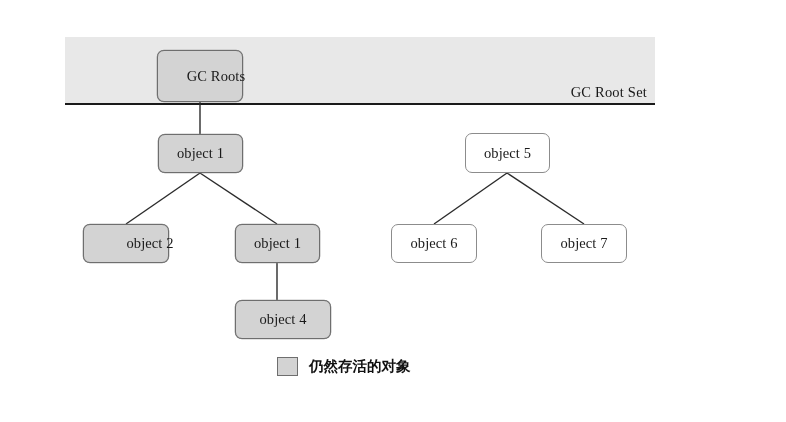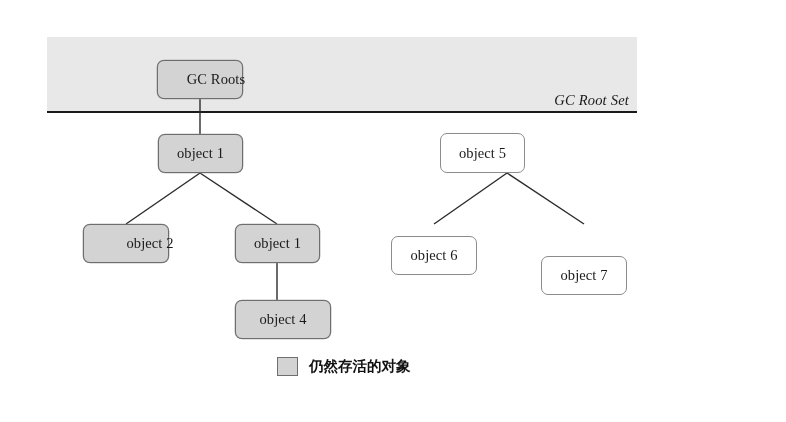--- a/index.html
+++ b/index.html
@@ -22,28 +22,27 @@
   }
   .edges {
     position: absolute;
     left: 0; top: 0;
     width: 786px;
     height: 422px;
     pointer-events: none;
   }
   .root-band {
     position: absolute;
-    left: 47px;
+    left: 65px;
     top: 37px;
     width: 590px;
-    height: 76px;
+    height: 68px;
     background: #e8e8e8;
     border-bottom: 2px solid #1a1a1a;
     box-sizing: border-box;
-    font-style: italic;
   }
   .root-band-label {
     position: absolute;
     right: 8px;
     bottom: 2px;
     font-size: 14.5px;
     color: #181818;
     letter-spacing: 0.2px;
     white-space: nowrap;
   }
@@ -117,42 +116,42 @@
         <line x1="200" y1="90" x2="200" y2="134"></line>
         <line x1="200" y1="173" x2="126" y2="224"></line>
         <line x1="200" y1="173" x2="277" y2="224"></line>
         <line x1="277" y1="263" x2="277" y2="300"></line>
         <line x1="507" y1="173" x2="434" y2="224"></line>
         <line x1="507" y1="173" x2="584" y2="224"></line>
       </g>
   </svg>
 
   <div id="node-layer">
-      <div class="node alive" style="left: 157px; top: 60px; width: 86px; height: 39px; padding-left: 32px;">
+      <div class="node alive" style="left: 157px; top: 50px; width: 86px; height: 52px; padding-left: 32px;">
         <span>GC Roots</span>
       </div>
       <div class="node alive" style="left: 158px; top: 134px; width: 85px; height: 39px;">
         <span>object 1</span>
       </div>
       <div class="node alive" style="left: 83px; top: 224px; width: 86px; height: 39px; padding-left: 48px;">
         <span>object 2</span>
       </div>
       <div class="node alive" style="left: 235px; top: 224px; width: 85px; height: 39px;">
         <span>object 1</span>
       </div>
       <div class="node alive" style="left: 235px; top: 300px; width: 96px; height: 39px;">
         <span>object 4</span>
       </div>
-      <div class="node dead" style="left: 440px; top: 133px; width: 85px; height: 40px;">
+      <div class="node dead" style="left: 465px; top: 133px; width: 85px; height: 40px;">
         <span>object 5</span>
       </div>
-      <div class="node dead" style="left: 391px; top: 236px; width: 86px; height: 39px;">
+      <div class="node dead" style="left: 391px; top: 224px; width: 86px; height: 39px;">
         <span>object 6</span>
       </div>
-      <div class="node dead" style="left: 541px; top: 224px; width: 86px; height: 39px; margin-top: 32px;">
+      <div class="node dead" style="left: 541px; top: 224px; width: 86px; height: 39px;">
         <span>object 7</span>
       </div>
     </div>
 
   <div class="legend">
     <div class="legend-row">
       <span class="swatch alive"></span>
       <span class="legend-label">仍然存活的对象</span>
     </div>
   </div>

